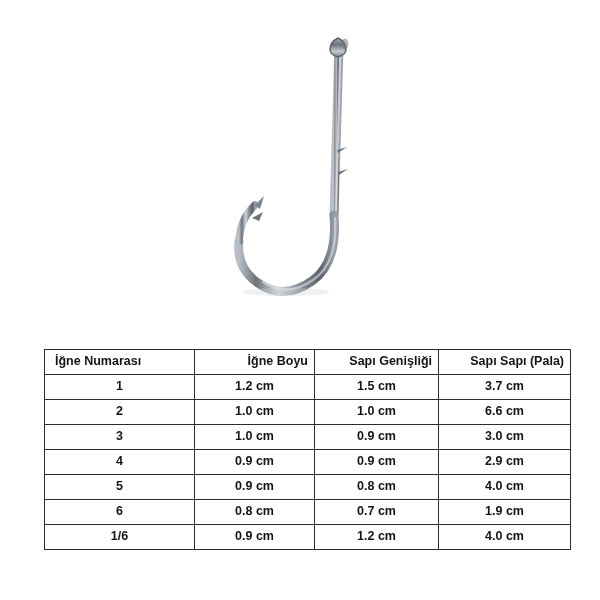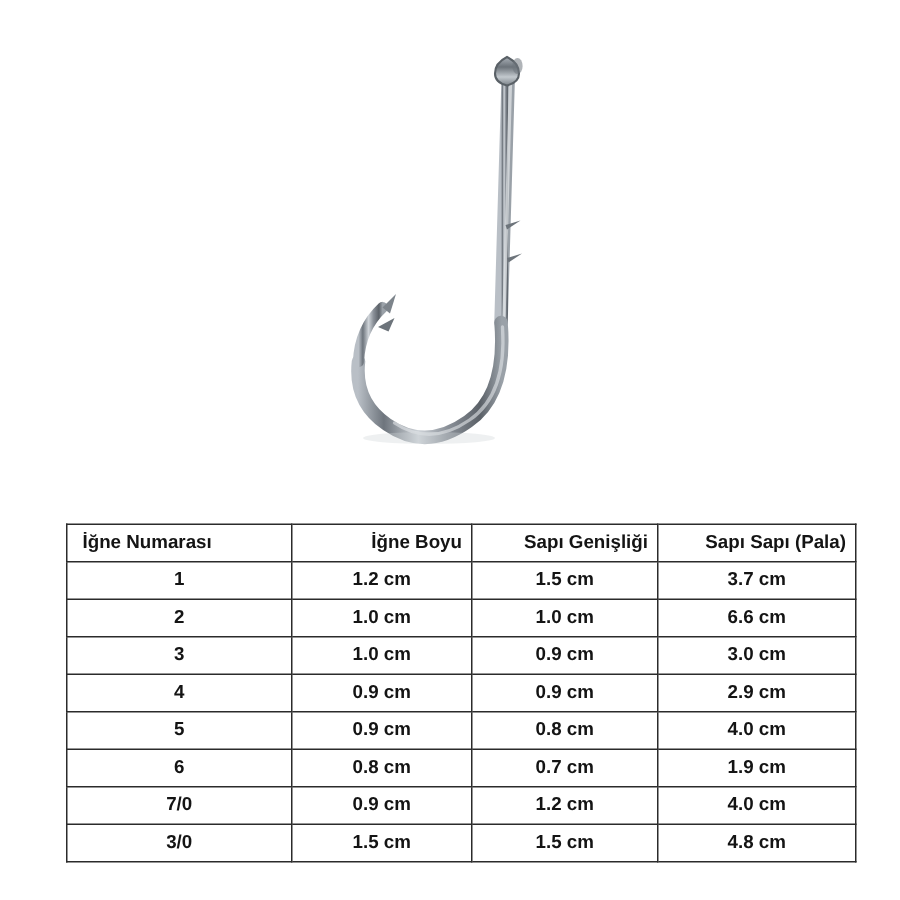--- a/index.html
+++ b/index.html
@@ -166,28 +166,22 @@
           <td>0.8 cm</td>
           <td>4.0 cm</td>
         </tr>
         <tr>
           <td>6</td>
           <td>0.8 cm</td>
           <td>0.7 cm</td>
           <td>1.9 cm</td>
         </tr>
         <tr>
-          <td>7/0</td>
+          <td>1/6</td>
           <td>0.9 cm</td>
           <td>1.2 cm</td>
           <td>4.0 cm</td>
-        </tr>
-        <tr>
-          <td>3/0</td>
-          <td>1.5 cm</td>
-          <td>1.5 cm</td>
-          <td>4.8 cm</td>
         </tr>
       </tbody>
     </table>
   </div>
 
 </div>
 
 </body></html>

